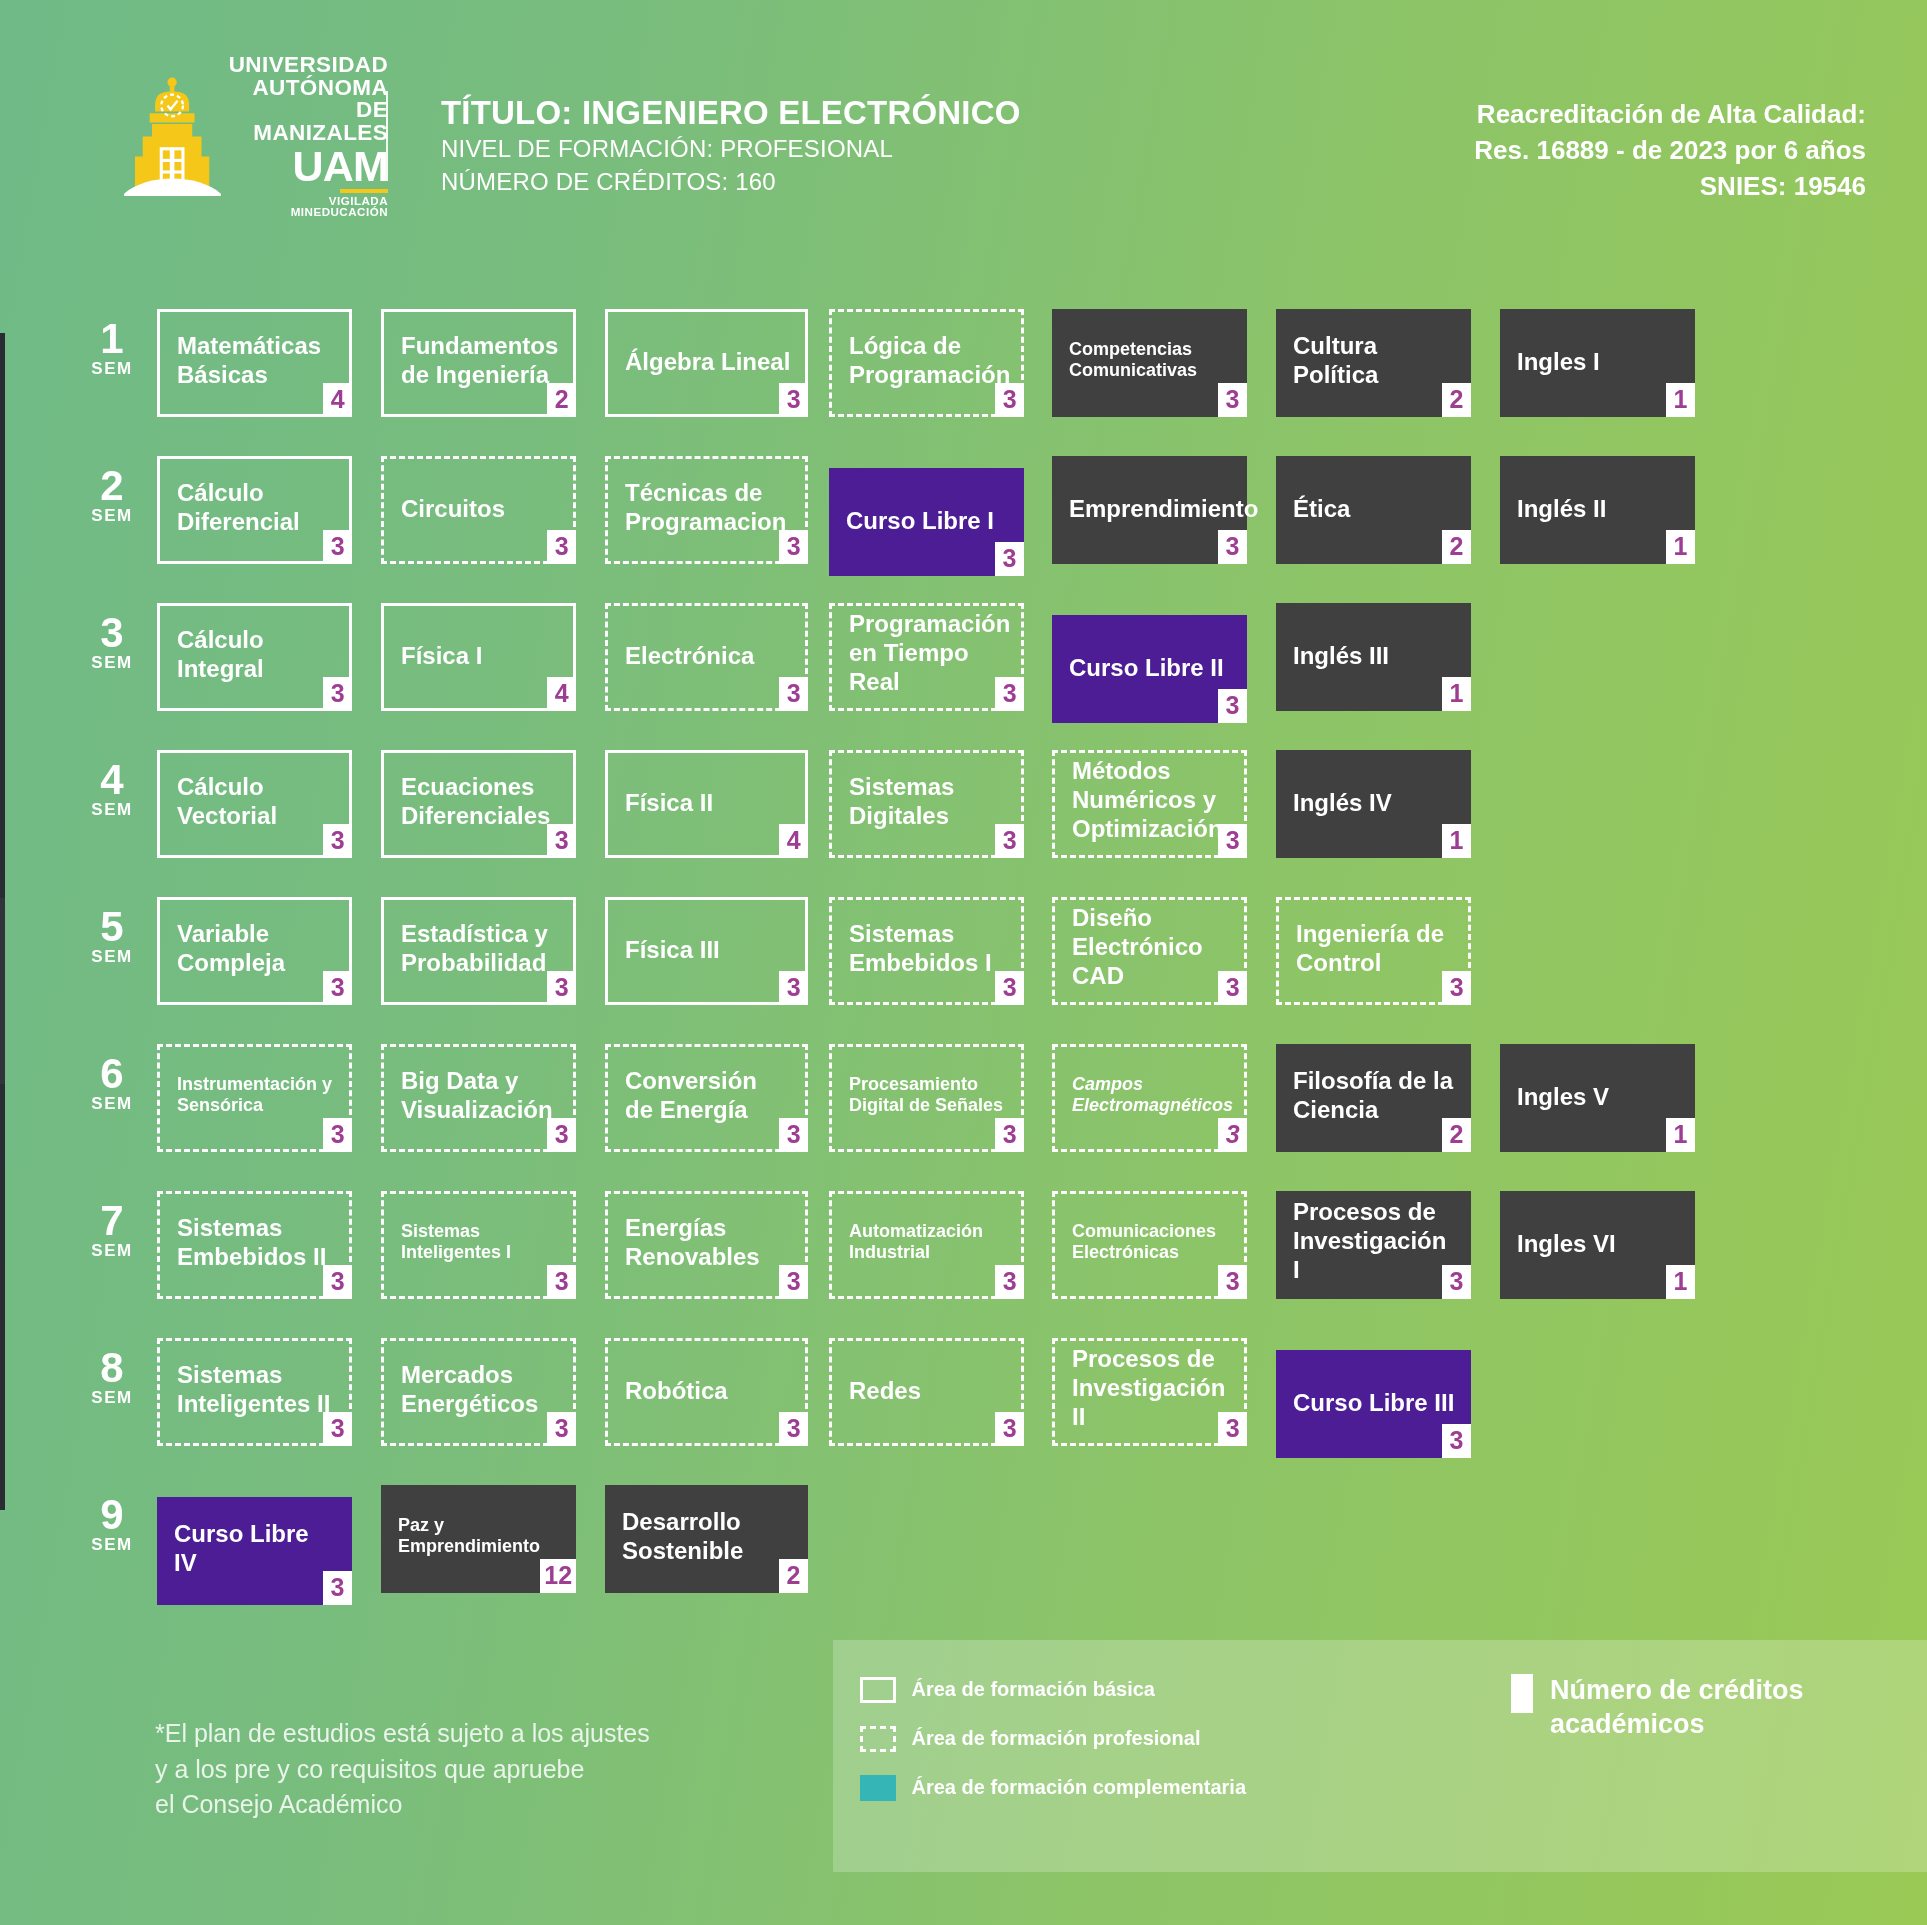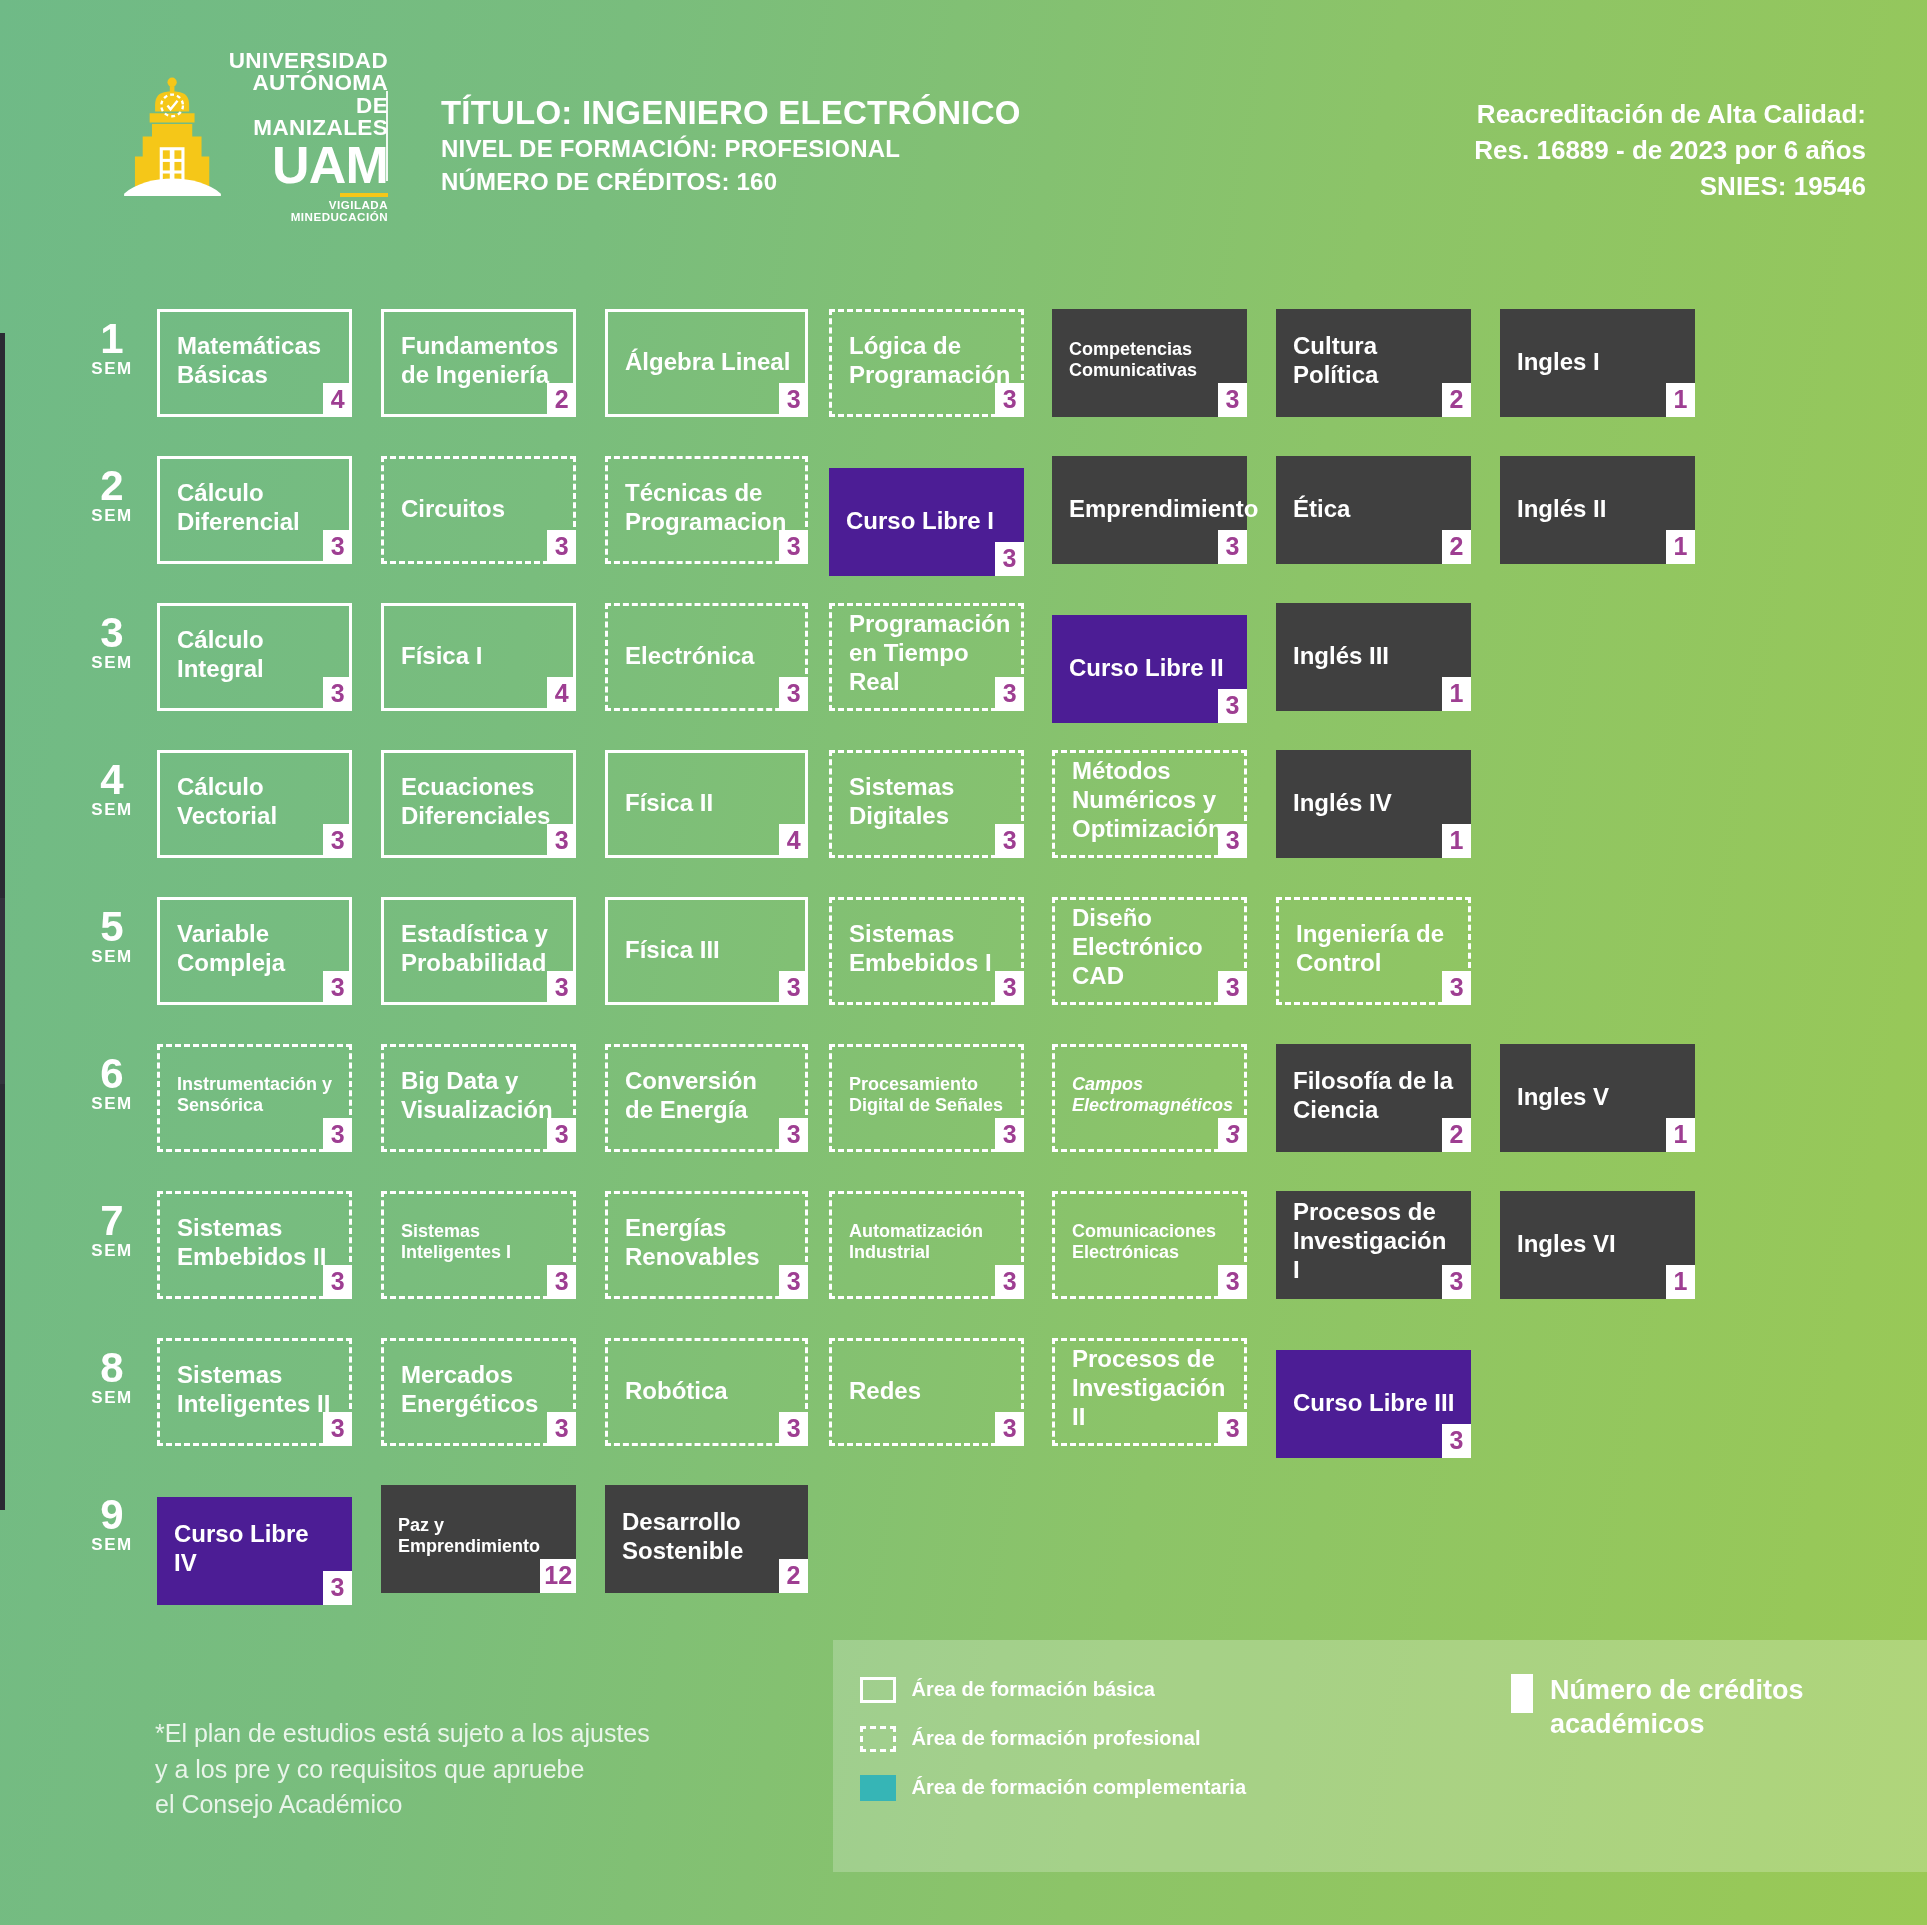--- a/index.html
+++ b/index.html
@@ -11,27 +11,27 @@
   }
   .edge-strip{position:absolute;left:0;top:333px;width:5.4px;height:1177px;background:#2b2b33;}
   .edge-strip2{position:absolute;left:0;top:898px;width:5.4px;height:186px;background:#33333c;}
 
   
   .header{position:absolute;left:0;top:0;width:1928px;height:232px;}
   .logo-wrap{position:absolute;left:124px;top:74px;width:232px;height:124px;display:flex;align-items:center;}
   .logo-svg{width:97px;height:120px;flex:none;}
   .logo-text{margin-left:7.7px;color:#fff;line-height:1.0;}
   .logo-l1{font-size:22.5px;font-weight:700;letter-spacing:0.4px;text-align:right;}
-  .logo-uam{font-size:52px;font-weight:800;text-align:right;letter-spacing:-0.8px;line-height:.95;margin-top:1.5px;}
+  .logo-uam{font-size:43px;font-weight:800;text-align:right;letter-spacing:-0.8px;line-height:.95;margin-top:1.5px;}
   .logo-rule{height:3.9px;background:#f5c718;width:48px;margin:2.3px 0 2.3px auto;}
   .logo-vig{font-size:11.6px;font-weight:600;letter-spacing:0.5px;text-align:right;}
   .hdr-divider{position:absolute;left:386px;top:91px;width:2.3px;height:90px;background:#ffffff;opacity:.9;}
   .hdr-title{position:absolute;left:441px;top:93px;color:#fff;}
   .hdr-title .l1{font-size:33px;font-weight:800;letter-spacing:0.2px;line-height:1.22;}
-  .hdr-title .l2,.hdr-title .l3{font-size:24px;font-weight:700;letter-spacing:0.2px;line-height:1.35;}
+  .hdr-title .l2,.hdr-title .l3{font-size:24px;font-weight:400;letter-spacing:0.2px;line-height:1.35;}
   .hdr-right{position:absolute;right:62px;top:97px;text-align:right;color:#fff;}
   .hdr-right div{font-size:26px;font-weight:800;line-height:1.38;}
 
   
   .grid{position:absolute;left:0;top:293px;width:1928px;}
   .sem-row{position:relative;height:147px;}
   .sem-row.last{height:155px;}
   .sem-label{position:absolute;left:81px;top:26px;width:62px;text-align:center;color:#fff;}
   .sem-label .num{font-size:42px;font-weight:800;line-height:.95;}
   .sem-label .sem{font-size:17px;font-weight:800;letter-spacing:1.5px;}

